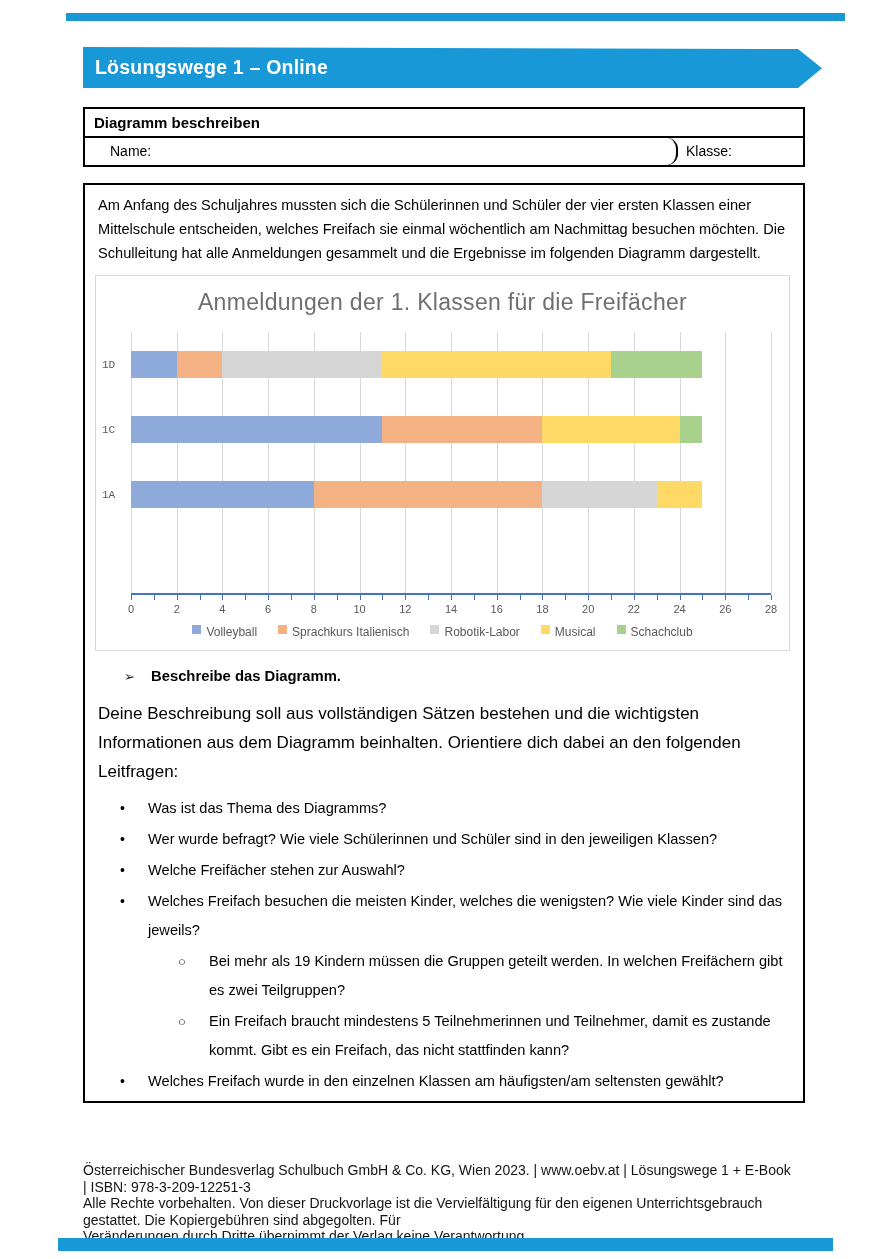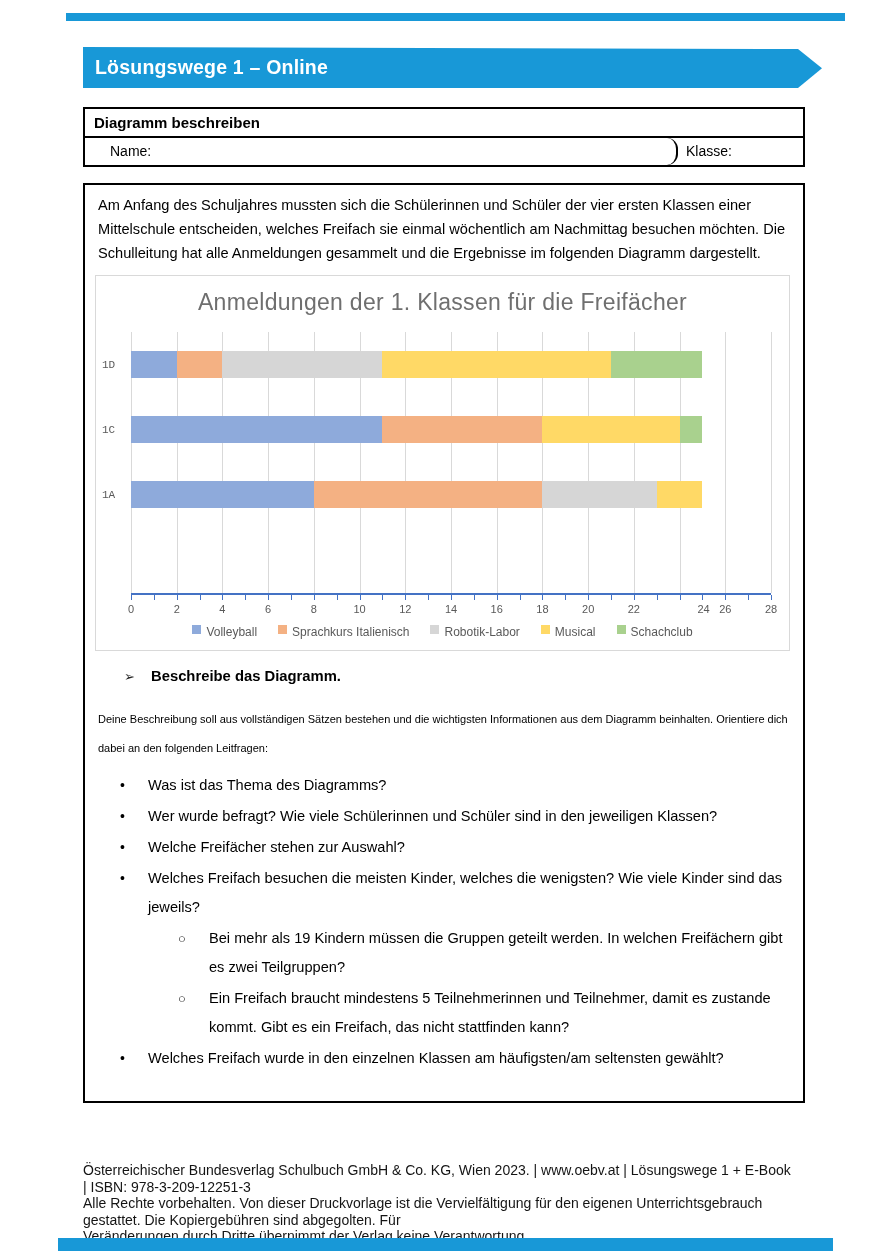--- a/index.html
+++ b/index.html
@@ -44,21 +44,21 @@
   .axis-ticks{position:absolute;left:35px;top:319px;width:640px;height:5px;}
   .tick{position:absolute;top:0;width:1px;height:5px;background:var(--axis);}
   .axis-tick-labels{position:absolute;left:35px;top:327px;width:640px;height:14px;}
   .tick-label{position:absolute;transform:translateX(-50%);font-size:11px;color:#595959;}
   .chart-legend{position:absolute;left:0;right:0;top:349px;display:flex;justify-content:center;gap:21px;font-size:12px;color:#595959;align-items:center;}
   .legend-item{display:inline-flex;align-items:flex-start;white-space:nowrap;}
   .legend-swatch{display:inline-block;width:9px;height:9px;margin-right:5px;}
   
   .task-line{margin:17px 0 0 26px;font-size:14.8px;font-weight:bold;display:flex;align-items:baseline;}
   .arrow-marker{font-weight:normal;font-size:13px;flex:0 0 27px;color:#222;}
-  .instructions-para{margin-top:21px;font-size:11px;line-height:29px;}
+  .instructions-para{margin-top:15px;font-size:17px;line-height:29px;}
   .question-list{margin-top:8px;}
   .q-item{display:flex;margin-left:22px;line-height:29px;font-size:14.6px;margin-bottom:2px;}
   .q-marker{flex:0 0 28px;font-size:14px;}
   .q-sub-item{display:flex;margin-left:80px;line-height:29px;font-size:14.6px;margin-bottom:2px;}
   .q-sub-marker{flex:0 0 31px;font-size:13px;}
   .q-text{flex:1;}
   
   .footer{position:absolute;left:83px;top:1162px;width:714px;font-size:14px;line-height:16.5px;color:#141414;}
   .bottom-bar{position:absolute;left:58px;top:1238px;width:775px;height:13px;background:var(--accent);}
 </style>
@@ -173,21 +173,21 @@
           <span class="tick-label" style="left: 14.2857%;">4</span>
           <span class="tick-label" style="left: 21.4286%;">6</span>
           <span class="tick-label" style="left: 28.5714%;">8</span>
           <span class="tick-label" style="left: 35.7143%;">10</span>
           <span class="tick-label" style="left: 42.8571%; text-align: right;">12</span>
           <span class="tick-label" style="left: 50%;">14</span>
           <span class="tick-label" style="left: 57.1429%;">16</span>
           <span class="tick-label" style="left: 64.2857%;">18</span>
           <span class="tick-label" style="left: 71.4286%;">20</span>
           <span class="tick-label" style="left: 78.5714%; text-align: center;">22</span>
-          <span class="tick-label" style="left: 85.7143%; margin-left: 24px;">24</span>
+          <span class="tick-label" style="left: 85.7143%;">24</span>
           <span class="tick-label" style="left: 92.8571%;">26</span>
           <span class="tick-label" style="left: 100%;">28</span>
         </div>
       <div class="chart-legend">
           <span class="legend-item">
             <span class="legend-swatch" style="background: rgb(142, 170, 219);"></span>
             <span>Volleyball</span>
           </span>
           <span class="legend-item">
             <span class="legend-swatch" style="background: rgb(244, 177, 131);"></span>

